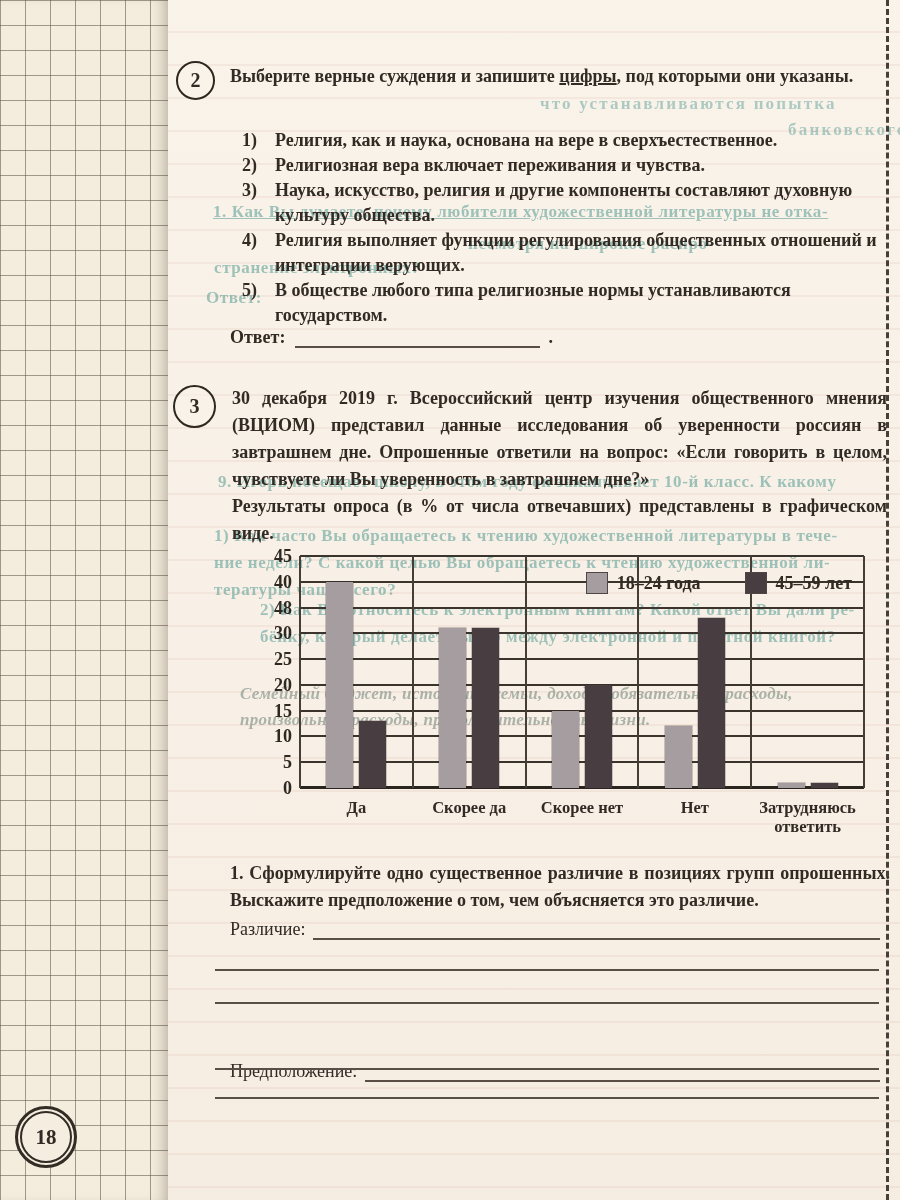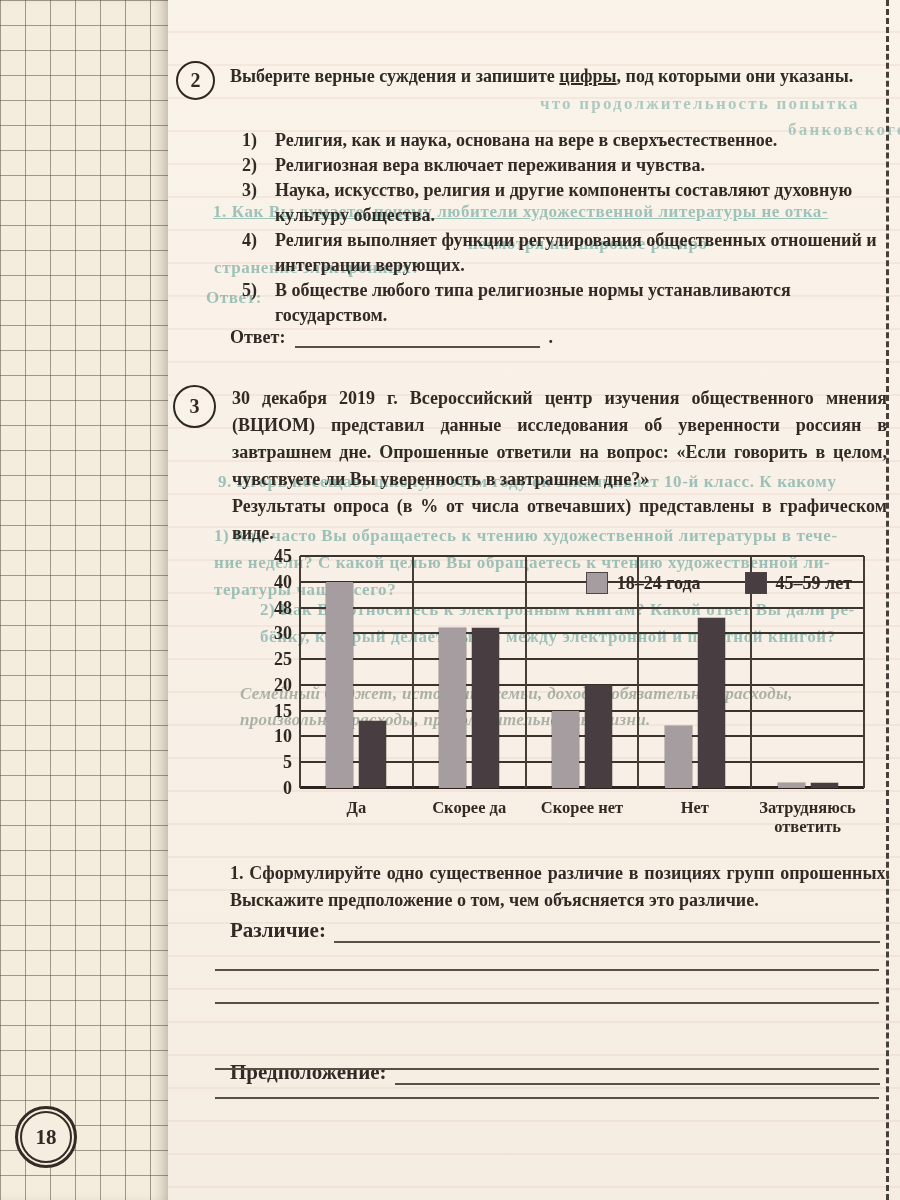--- a/index.html
+++ b/index.html
@@ -47,21 +47,21 @@
   .bold-u{font-weight:bold;text-decoration:underline;text-decoration-thickness:2px;}
 
   .stmt{display:flex;font-size:18px;line-height:25px;font-weight:600;}
   .stmt .num{width:33px;flex:none;}
   .stmt .txt{flex:1;}
 
   .ansrow{display:flex;align-items:flex-end;font-size:18px;font-weight:600;}
   .wline{border-bottom:2px solid #594f46;height:20px;}
   .ans-line{width:245px;margin-left:10px;}
   .fullline{position:absolute;height:2px;background:#594f46;z-index:1;}
-  .fillrow{display:flex;align-items:flex-end;font-size:21px;font-weight:700;}
+  .fillrow{display:flex;align-items:flex-end;font-size:18px;font-weight:400;}
   .fillrow .wline{flex:1;margin-left:8px;}
 
   
   .chart{position:absolute;left:88px;top:556px;width:608px;z-index:1;}
   .chart-inner{display:flex;}
   .ycol{position:relative;width:44px;height:232px;flex:none;}
   .ylab{position:absolute;right:8px;font-size:18px;font-weight:600;color:#2e2823;}
   .plot{position:relative;height:232px;flex:1;}
   .gl{position:absolute;left:0;right:0;height:2px;background:#3b342d;z-index:1;}
   .gl.axis{height:3px;background:#2b2520;}
@@ -92,21 +92,21 @@
   .pagenum::after{content:"";position:absolute;inset:2px;border:2px solid #332c25;border-radius:50%;}
   .pagenum span{font-weight:bold;font-size:21px;position:relative;}
 </style>
 </head>
 <body>
 
 <div class="gridpaper"></div>
 
 <div class="page">
 
-  <span class="ghost g-sp" style="left:372px;top:94px;">что продолжительность попытка</span>
+  <span class="ghost g-sp" style="left:372px;top:94px;">что устанавливаются попытка</span>
   <span class="ghost g-sp" style="left:620px;top:120px;">банковского</span>
   <span class="ghost" style="left:45px;top:202px;text-decoration:underline;">1. Как Вы думаете, почему любители художественной литературы не отка-</span>
   <span class="ghost" style="left:300px;top:234px;">несмотря на широкое распро-</span>
   <span class="ghost" style="left:46px;top:258px;">странение электронных?</span>
   <span class="ghost" style="left:38px;top:288px;">Ответ:</span>
   <span class="ghost" style="left:50px;top:472px;">9. Игорь посещает школу, в этом году он заканчивает 10-й класс. К какому</span>
   <span class="ghost" style="left:46px;top:526px;">1) Как часто Вы обращаетесь к чтению художественной литературы в тече-</span>
   <span class="ghost" style="left:46px;top:553px;">ние недели? С какой целью Вы обращаетесь к чтению художественной ли-</span>
   <span class="ghost" style="left:46px;top:580px;">тературы чаще всего?</span>
   <span class="ghost" style="left:92px;top:600px;">2) Как Вы относитесь к электронным книгам? Какой ответ Вы дали ре-</span>

